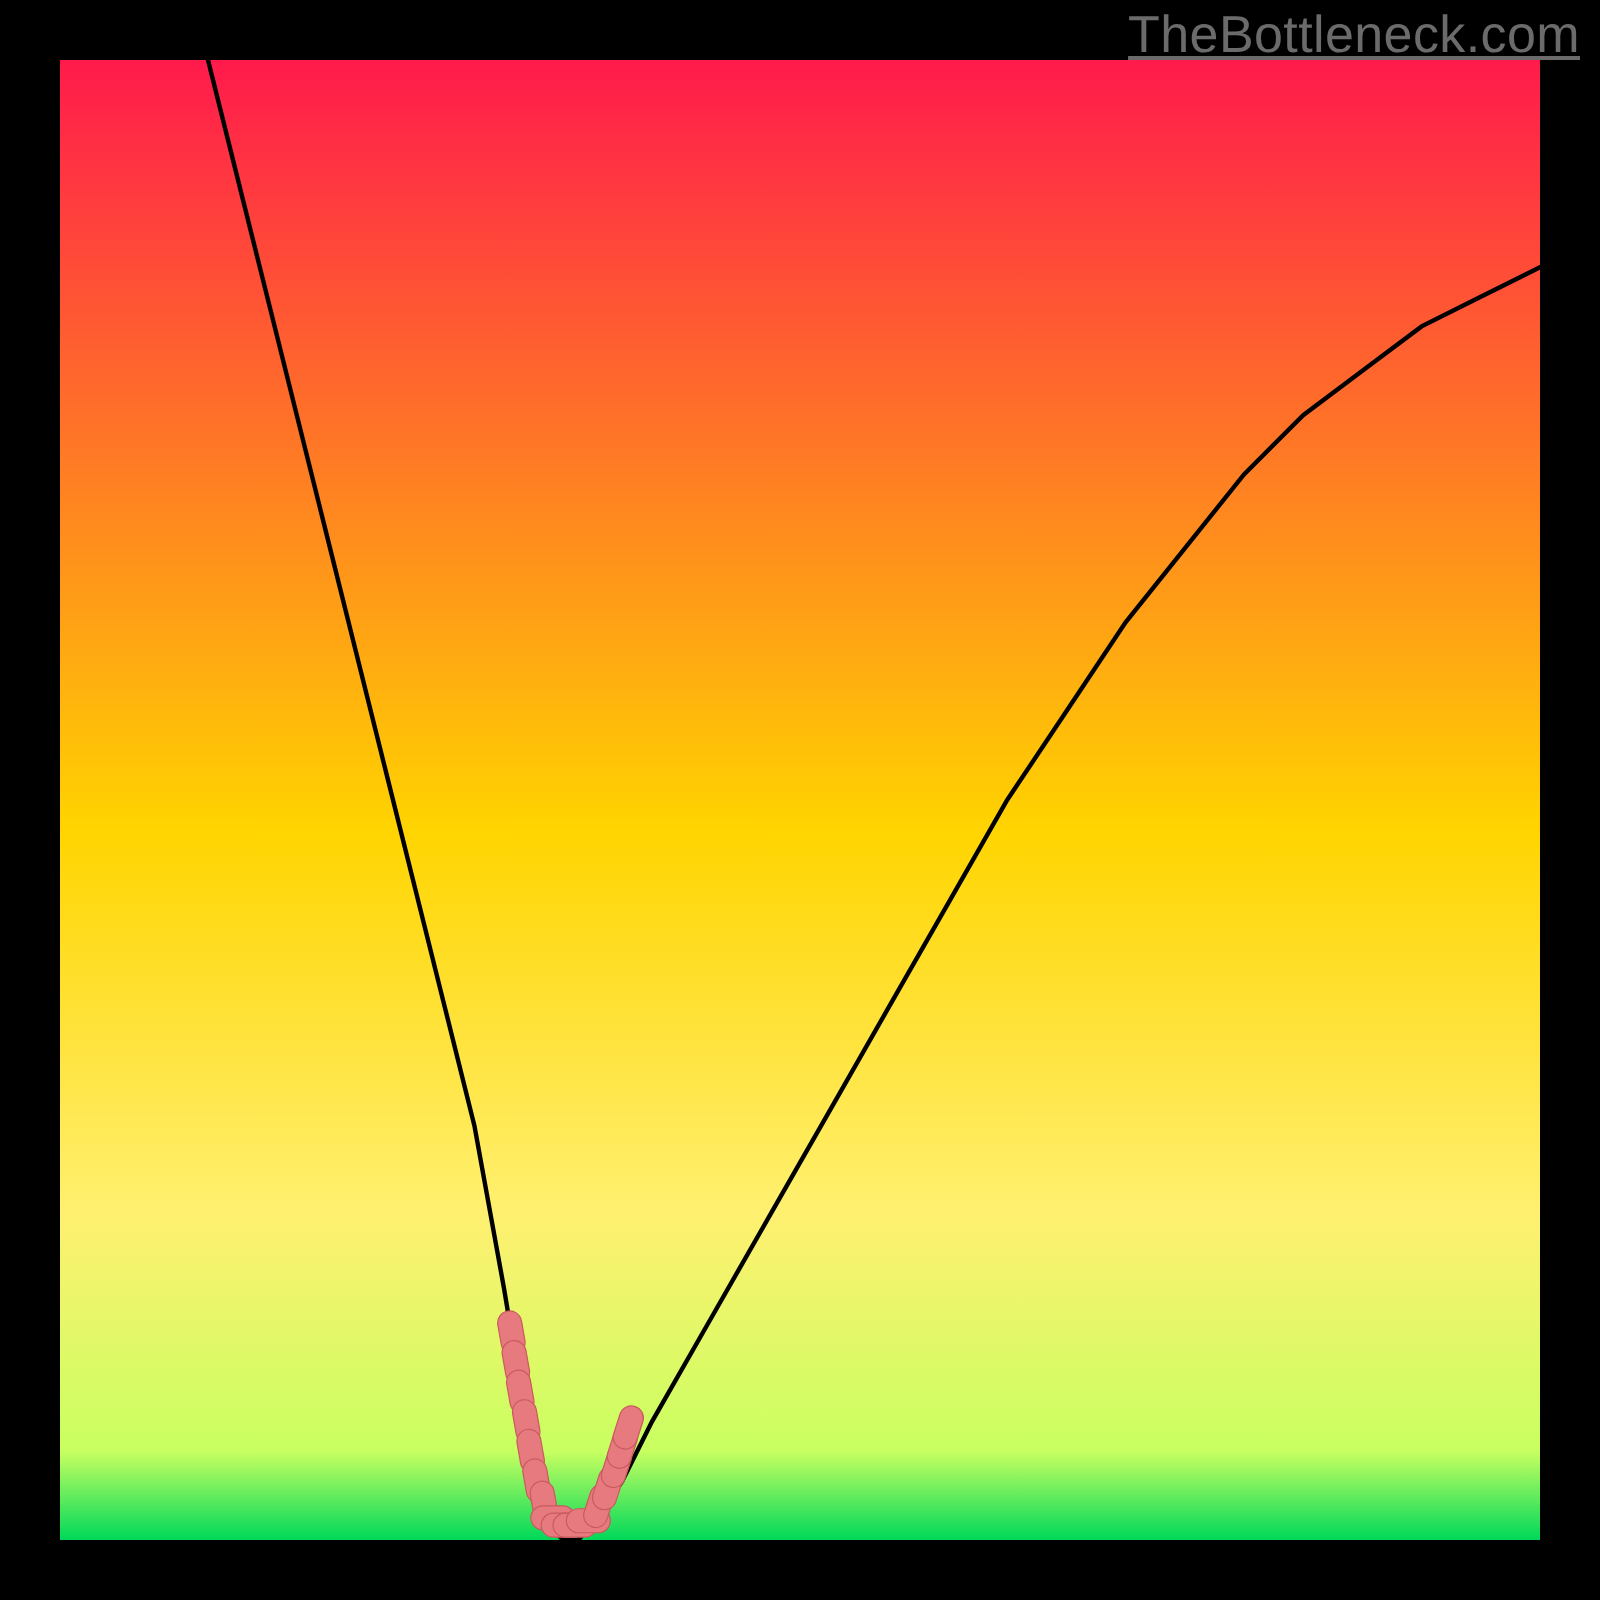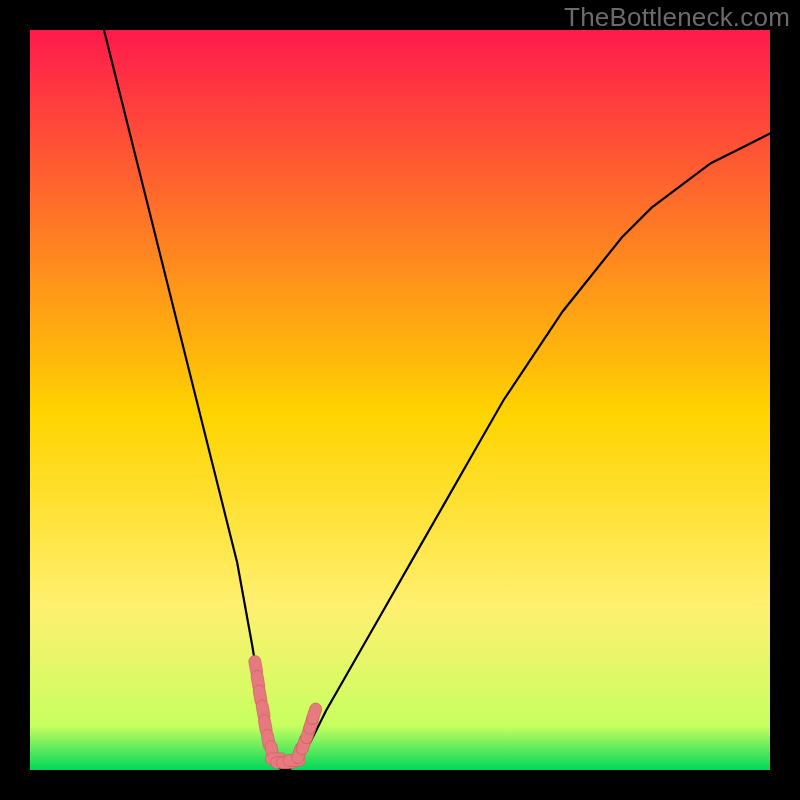--- a/index.html
+++ b/index.html
@@ -21,20 +21,21 @@
   }
   .watermark {
     position: absolute;
     top: 2px;
     right: 10px;
     color: #6b6b6b;
     font-size: 26px;
     font-weight: 400;
     letter-spacing: 0.2px;
     user-select: none;
+    text-decoration: underline;
   }
   .plot {
     position: absolute;
     left: 30px;
     top: 30px;
     width: 740px;
     height: 740px;
   }
   svg {
     display: block;

